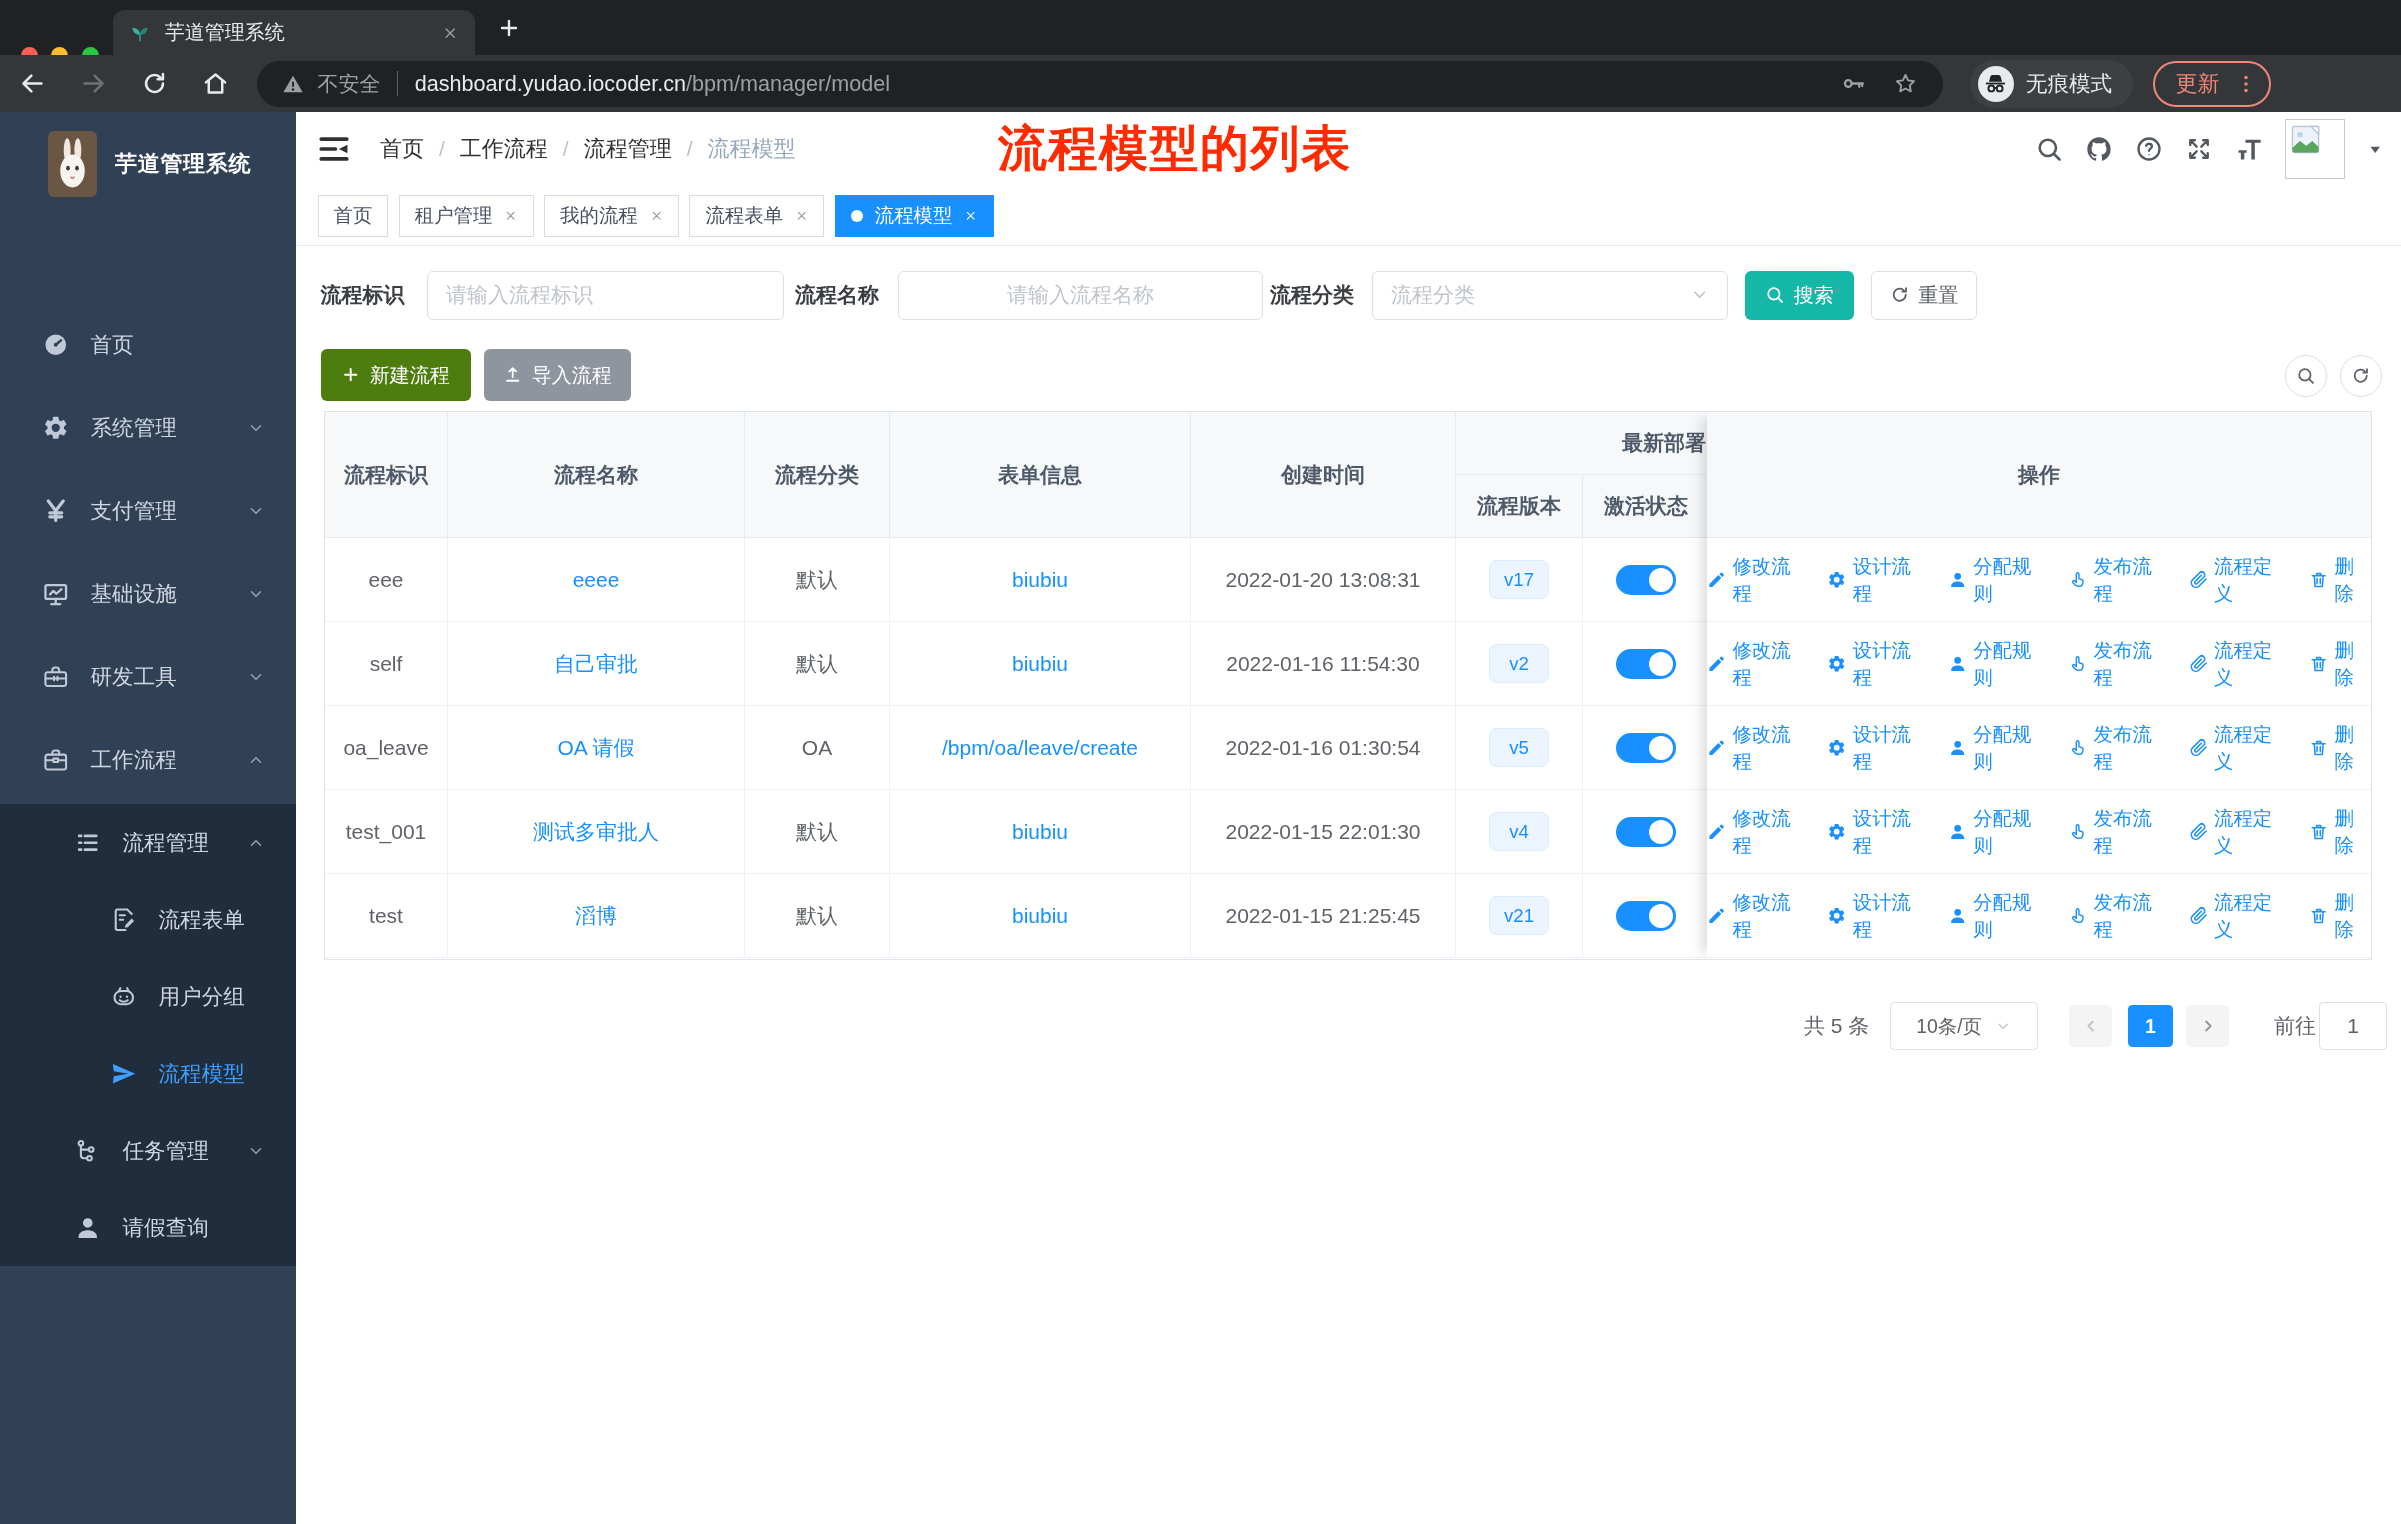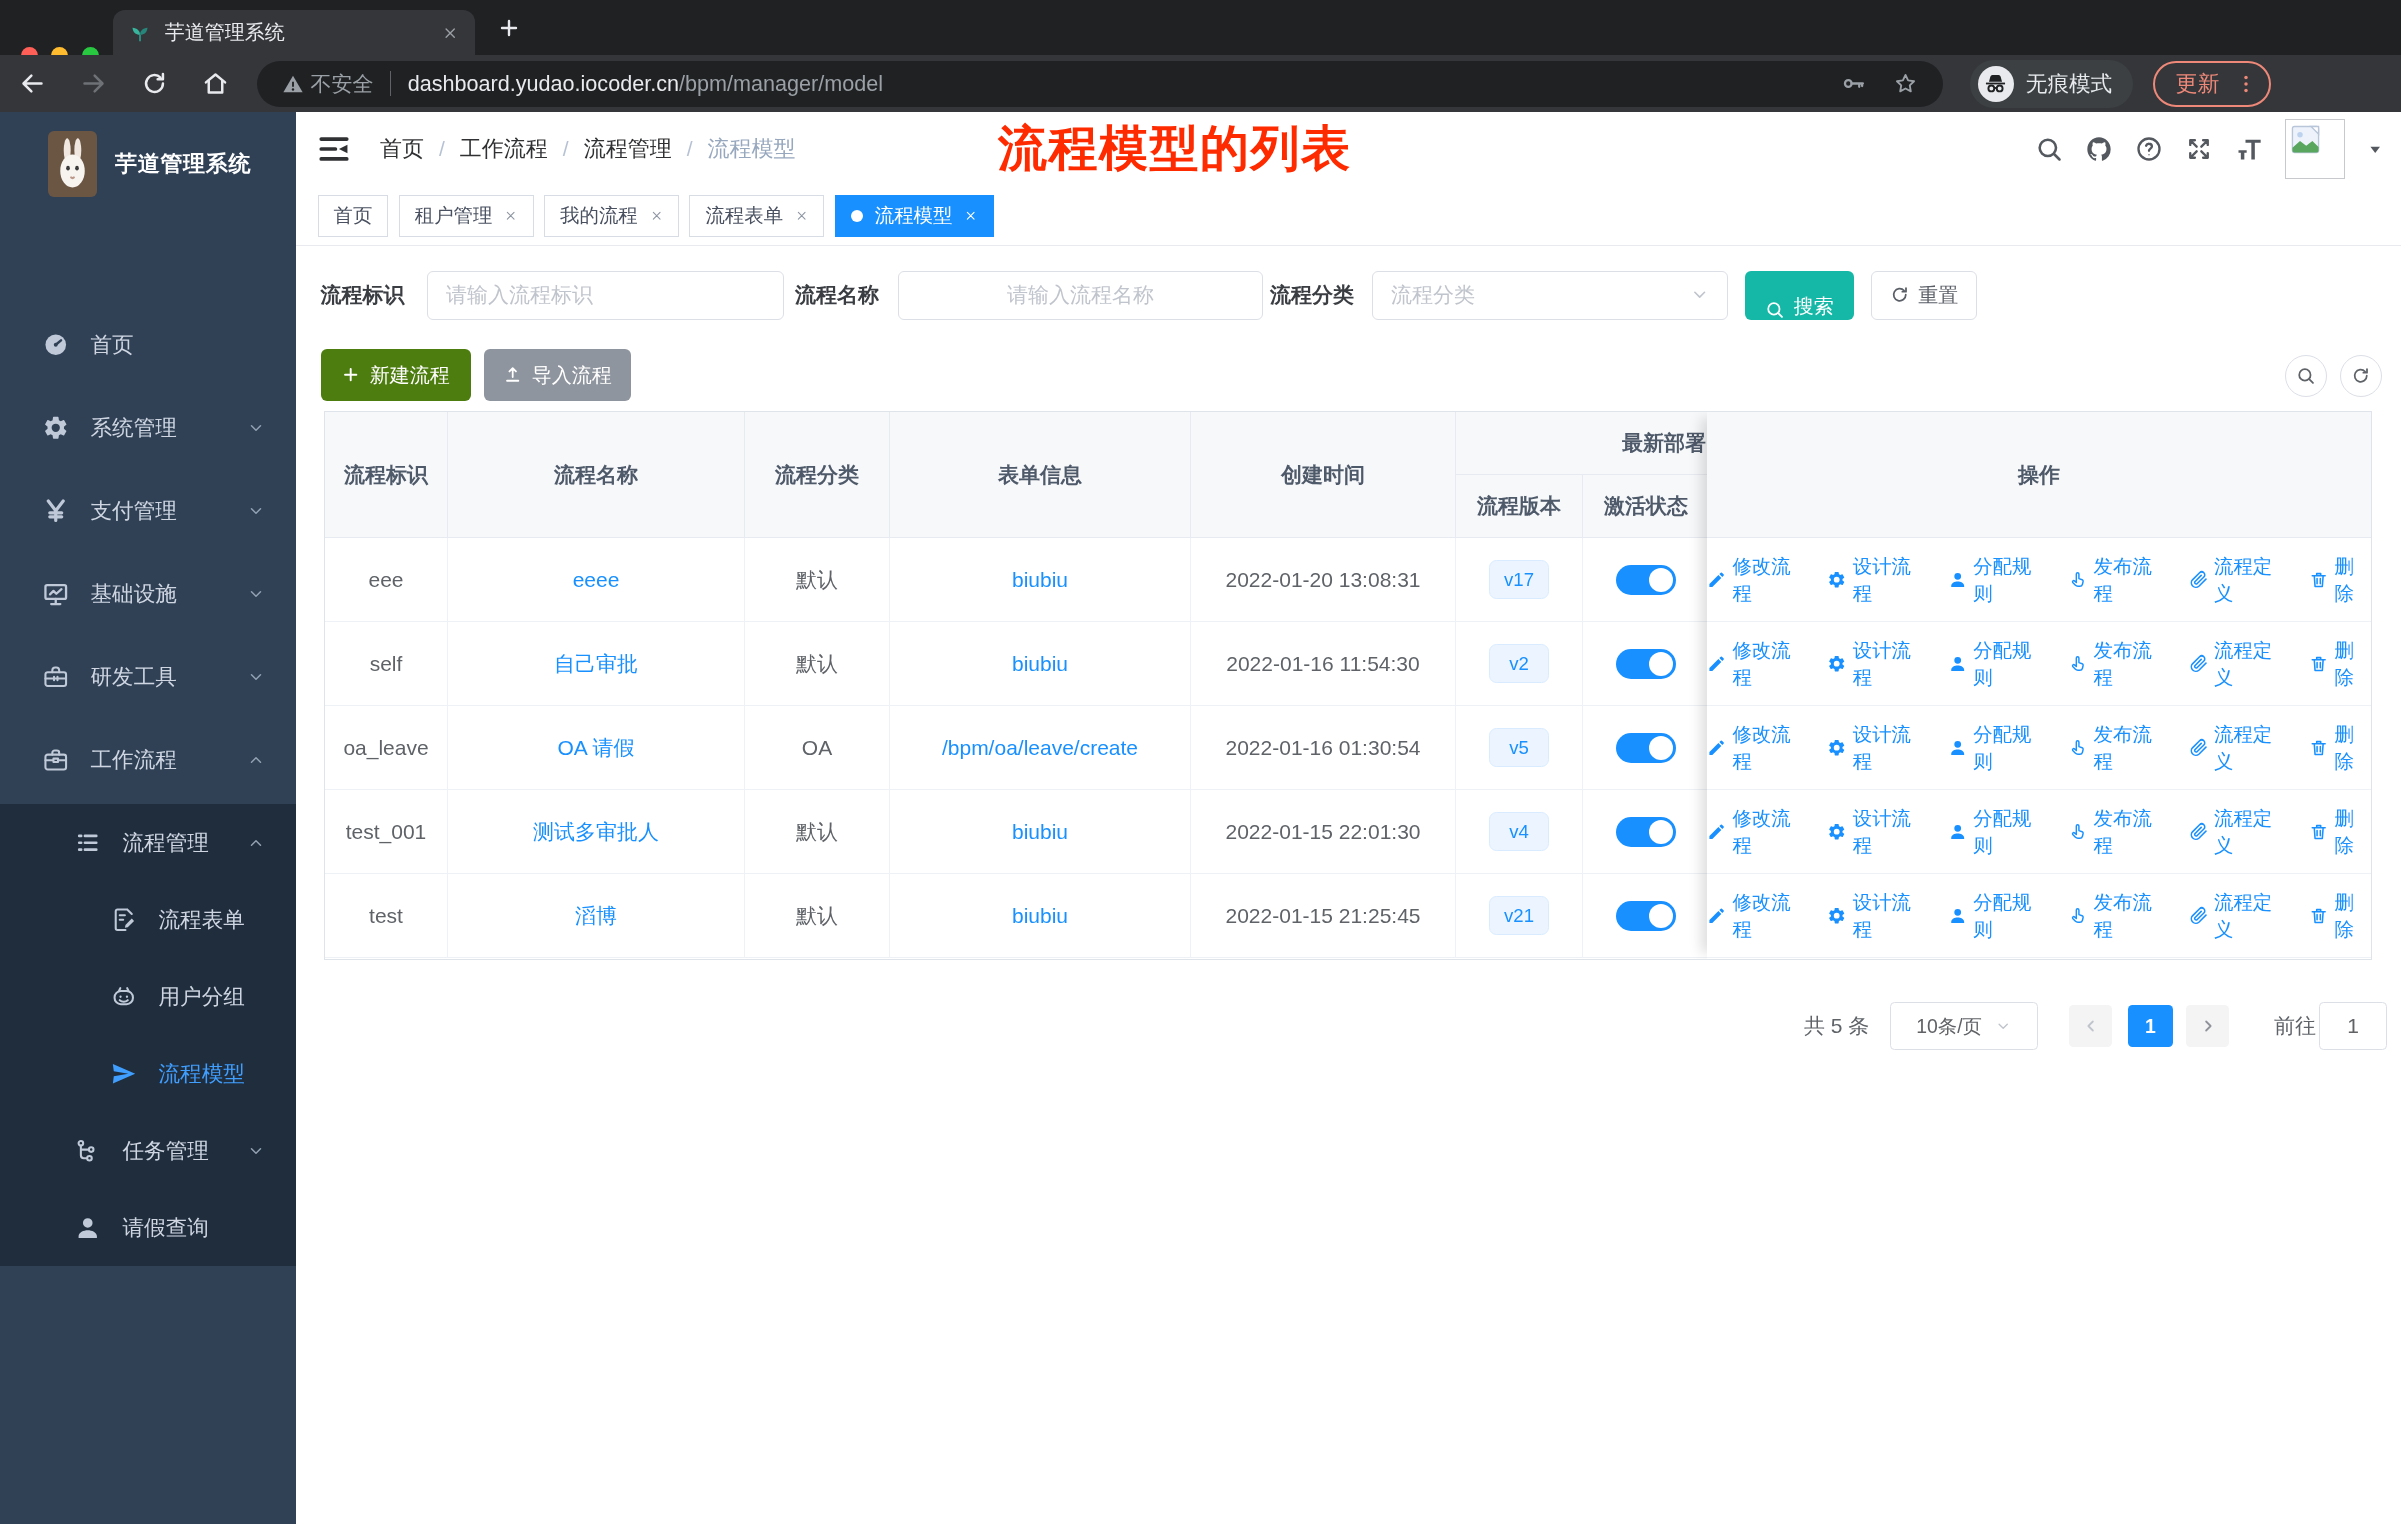--- a/index.html
+++ b/index.html
@@ -20,21 +20,21 @@
   .fav { font-size:22px; }
   .tclose { font-size:16.4px; color:#9aa0a6; }
   .newtab { position:absolute; left:497px; top:16.4px; font-size:24px; color:#e8eaed; }
   .toolbar { position:absolute; left:0; top:55px; width:2401px; height:57px; background:#35363a;
              display:flex; align-items:center; }
   .nav-ico { font-size:27px; color:#e8eaed; }
   .nav-ico.dim { color:#6e7175; }
   .urlbar { margin-left:28px; width:1686px; height:46px; background:#1f2123; border-radius:23px;
             display:flex; align-items:center; padding:0 25px; }
   .sec-ico { font-size:22px; color:#9aa0a6; }
-  .sec-label { color:#9aa0a6; font-size:21px; margin-left:6px; }
+  .sec-label { color:#9aa0a6; font-size:21px; margin-left:13px; }
   .url-sep { width:1.5px; height:25px; background:#5f6368; margin:0 16.4px; }
   .url-domain { color:#e8eaed; font-size:21.6px; }
   .url-path { color:#9aa0a6; font-size:21.6px; }
   .url-spacer { flex:1; }
   .key-ico,.star-ico { font-size:25px; color:#9aa0a6; margin-left:27px; }
   .incog { margin-left:27px; height:48px; background:#3c4043; border-radius:24px; display:flex;
            align-items:center; gap:12px; padding:0 21px 0 7.4px; }
   .incog-circle { width:36px; height:36px; border-radius:50%; background:#e8eaed; font-size:27px; }
   .incog-label { color:#e8eaed; font-size:21.6px; }
   .update-pill { margin-left:19.4px; height:46px; border:2.2px solid #ee8878; border-radius:25px;
@@ -92,21 +92,21 @@
              font-size:21px; color:#606266; padding:0 18px; background:#fff; outline:none;
              font-family:inherit; }
   .f-input::placeholder { color:#c0c4cc; }
   .f-select { position:absolute; top:24.6px; height:49px; border:1.5px solid #dcdfe6; border-radius:6px;
               background:#fff; display:flex; align-items:center; padding:0 18px; }
   .f-select .ph { color:#c0c4cc; font-size:21px; flex:1; }
   .f-select .i { font-size:19.4px; color:#c0c4cc; }
   .btn { display:flex; align-items:center; justify-content:center; gap:9px; border-radius:6px;
          font-size:20px; cursor:pointer; }
   .btn-search { position:absolute; left:1449px; top:24.6px; width:109px; height:49px;
-                background:#15b8a6; color:#fff;align-items:flex-end; }
+                background:#15b8a6; color:#fff; }
   .btn-reset  { position:absolute; left:1575px; top:24.6px; width:106px; height:49px;
                 background:#fff; border:1.5px solid #dcdfe6; color:#5a5e66; }
   .btn-create { position:absolute; left:24.6px;  top:103px; width:150px; height:52px;
                 background:#4d7c0f; color:#fff; }
   .btn-import { position:absolute; left:188px; top:103px; width:147px; height:52px;
                 background:#8f959e; color:#fff; }
   .circle-btn { position:absolute; top:109px; width:42px; height:42px; border:1.5px solid #dcdfe6;
                 border-radius:50%; background:#fff; display:flex; align-items:center;
                 justify-content:center; font-size:19.4px; color:#5f6368; cursor:pointer; }
   .btn .i { font-size:19.4px; }

